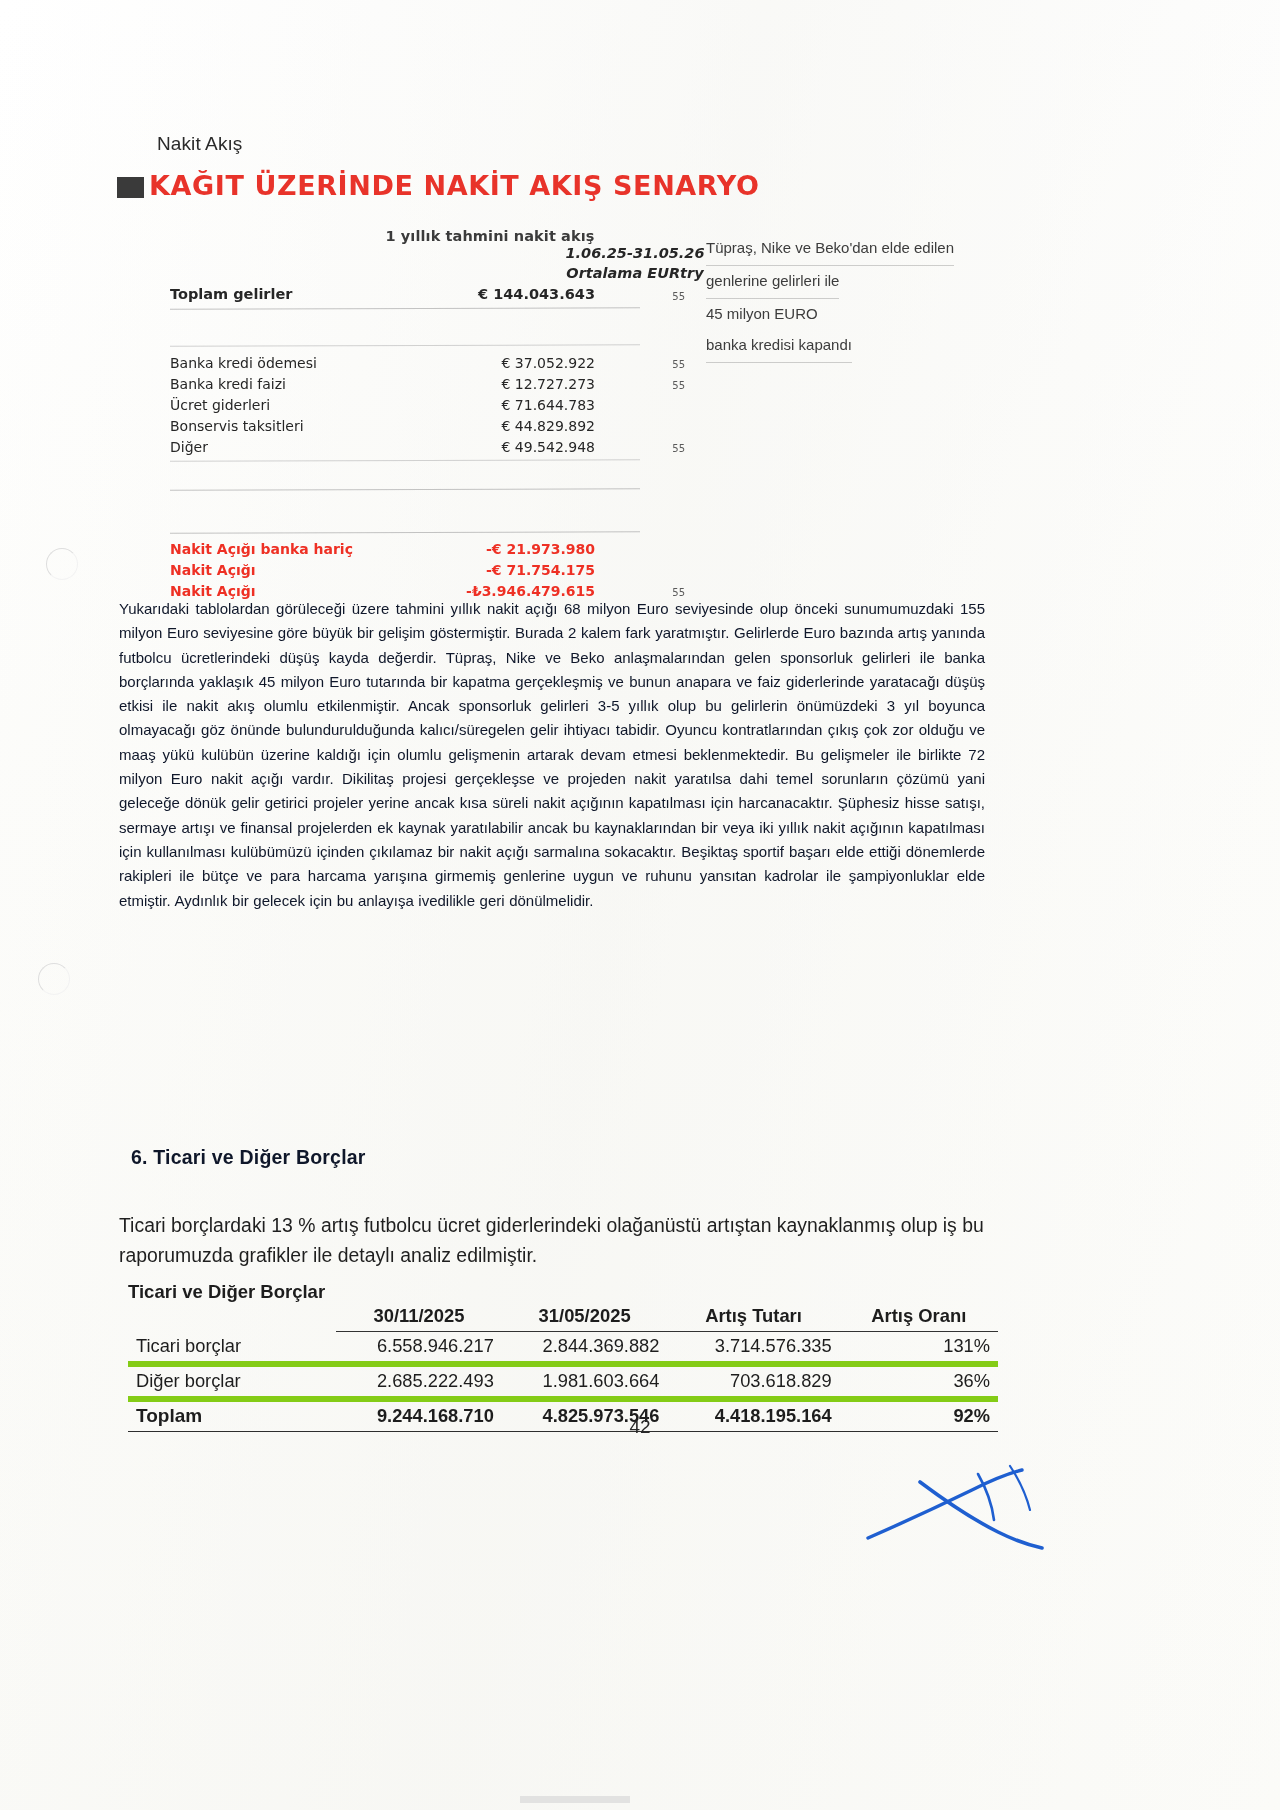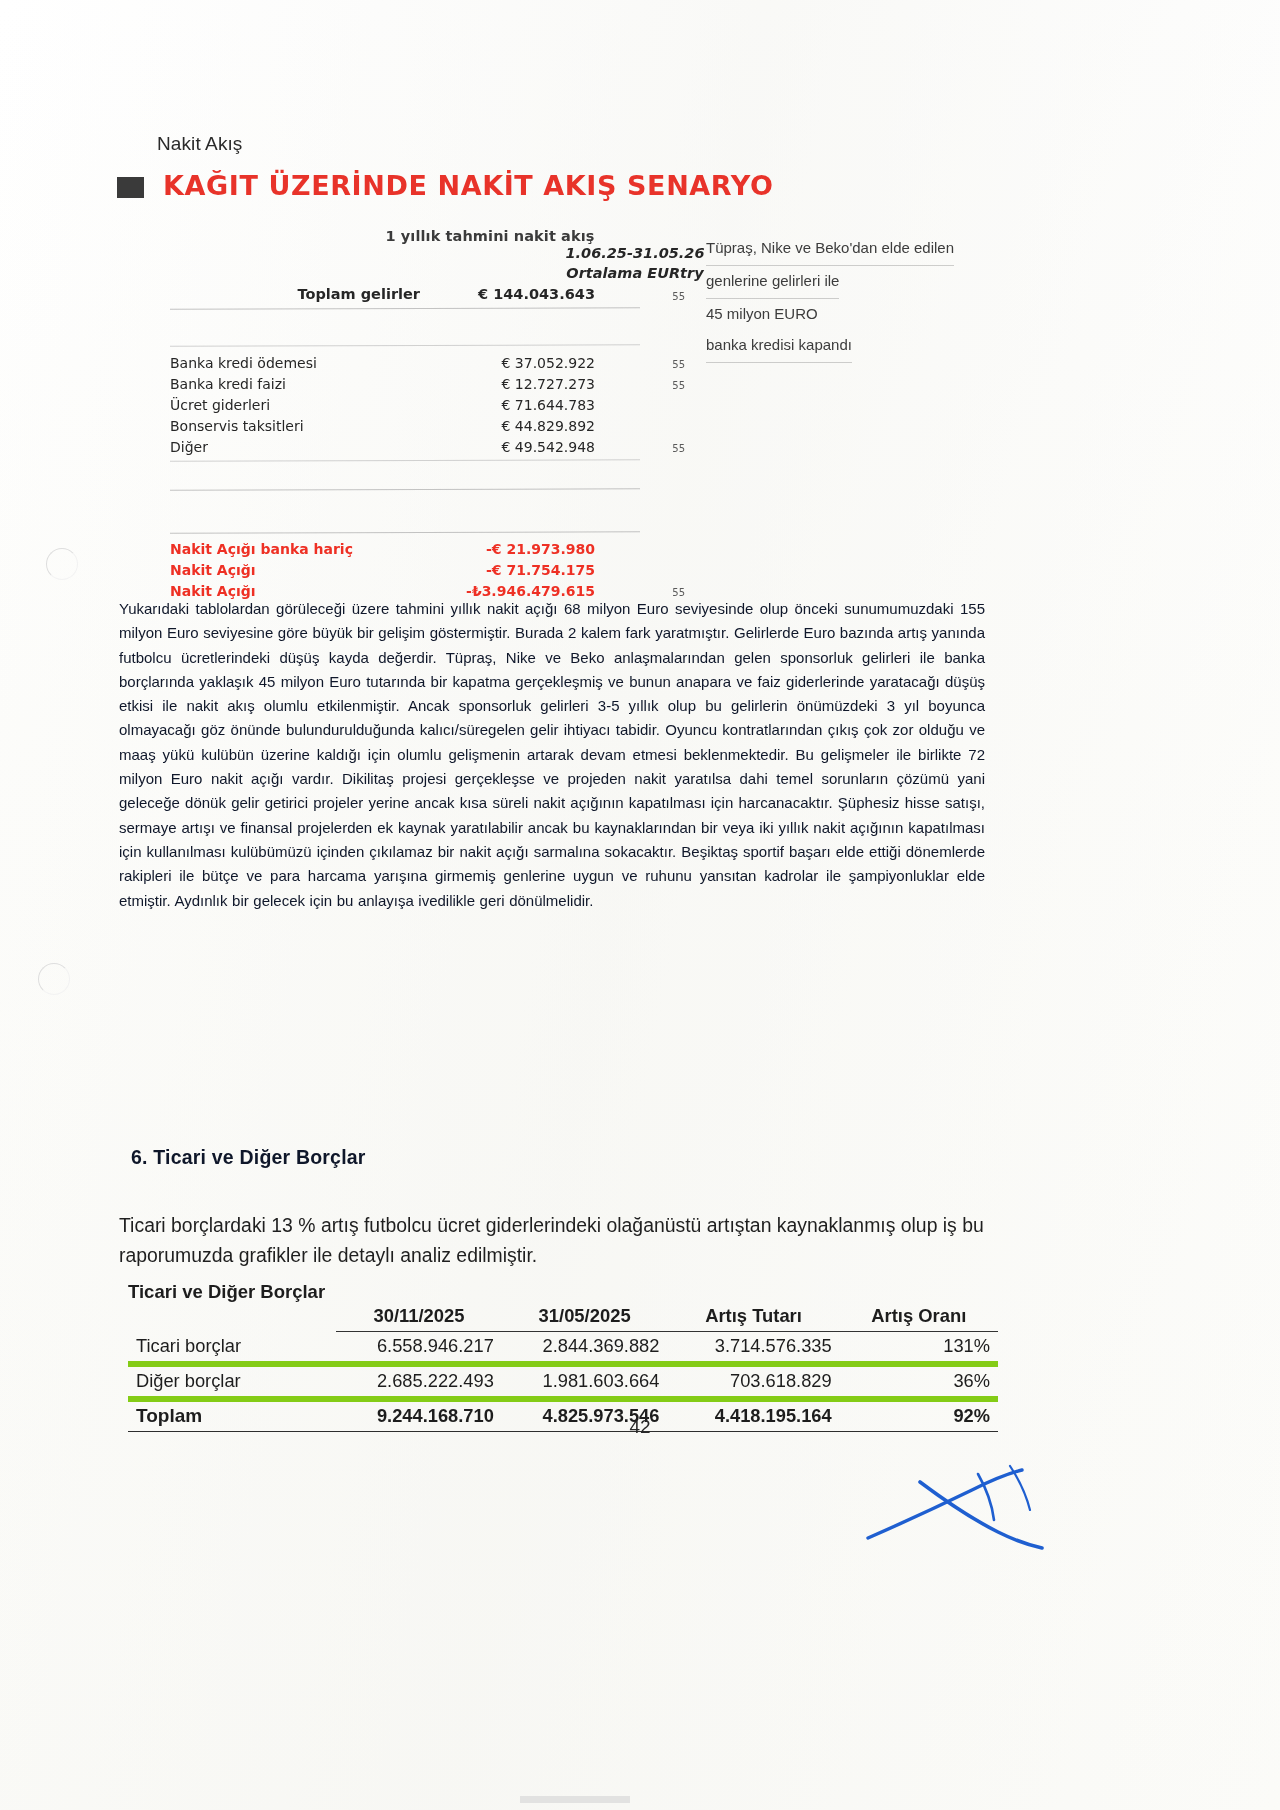--- a/index.html
+++ b/index.html
@@ -52,21 +52,21 @@
     letter-spacing: .1px;
     color: #2a2a2a;
     margin-left: 40px;
   }
   .banner {
     position: absolute;
     left: 117px;
     top: 170px;
     display: flex;
     align-items: center;
-    gap: 19px;
+    gap: 5px;
   }
   .banner-square {
     width: 27px;
     height: 21px;
     background: #3a3a3a;
     display: inline-block;
     margin-top: 3px;
   }
   .banner-title {
     font-size: 27px;
@@ -126,21 +126,20 @@
     width: 90px;
     text-align: right;
     font-size: 10px;
     color: #5a5a5a;
     padding-bottom: 2px;
   }
   .cf-row.bold .lab,
   .cf-row.bold .val {
     font-weight: bold;
     font-size: 14.5px;
-    text-align: right;
   }
   .rule {
     border-bottom: 1.1px solid #b9b9b9;
     width: 470px;
     margin: 2px 0 0 0;
     transform: rotate(-0.18deg);
     opacity: .85;
   }
   .rule.thin { border-bottom: 1px solid #c9c9c9; }
   .spacer-26 { height: 26px; }

